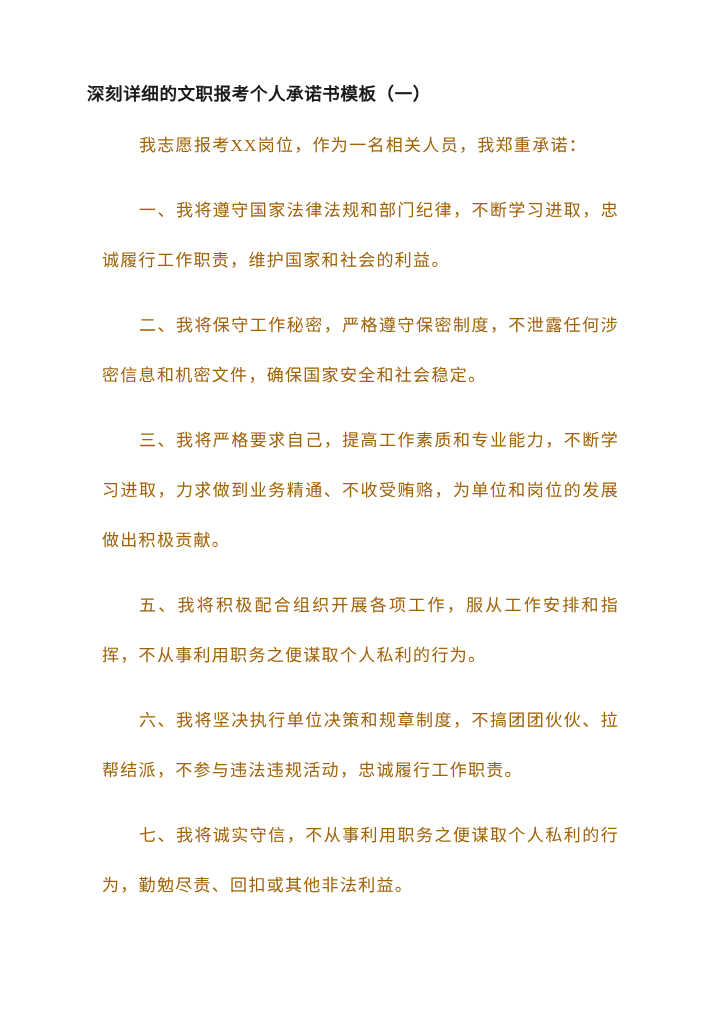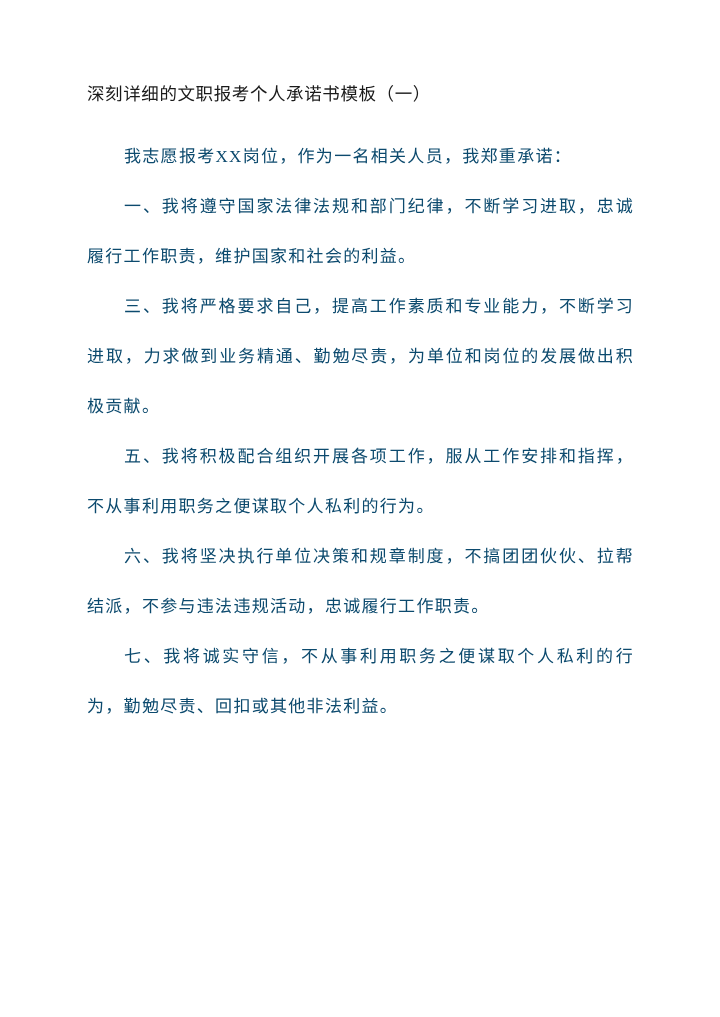--- a/index.html
+++ b/index.html
@@ -14,52 +14,53 @@
     font-family: "Liberation Serif", "DejaVu Serif", serif;
   }
   .page {
     box-sizing: border-box;
     width: 720px;
     height: 1017px;
     padding: 82px 86px 0 87px;
     background: #ffffff;
   }
   .doc-title {
-    margin: 0 0 26px 0;
+    margin: 0 0 14px 0;
     font-size: 17.5px;
-    font-weight: normal;
+    font-weight: bold;
     line-height: 24px;
     letter-spacing: 0.6px;
     color: #1a1a1a;
     white-space: nowrap;
   }
   .para {
-    margin: 0;
+    margin: 15px;
     font-size: 17px;
     font-weight: normal;
-    color: #0c4a6e;
+    color: #a16207;
     line-height: 50px;
     letter-spacing: 1.3px;
     text-align: justify;
     text-indent: 37px;
     word-break: break-all;
   }
 </style>
 </head>
 <body>
 
 <div class="page">
   <h1 class="doc-title">深刻详细的文职报考个人承诺书模板（一）</h1>
 
   <p class="para">我志愿报考XX岗位，作为一名相关人员，我郑重承诺：</p>
 
   <p class="para">一、我将遵守国家法律法规和部门纪律，不断学习进取，忠诚履行工作职责，维护国家和社会的利益。</p>
 
+  <p class="para">二、我将保守工作秘密，严格遵守保密制度，不泄露任何涉密信息和机密文件，确保国家安全和社会稳定。</p>
 
-  <p class="para">三、我将严格要求自己，提高工作素质和专业能力，不断学习进取，力求做到业务精通、勤勉尽责，为单位和岗位的发展做出积极贡献。</p>
+  <p class="para">三、我将严格要求自己，提高工作素质和专业能力，不断学习进取，力求做到业务精通、不收受贿赂，为单位和岗位的发展做出积极贡献。</p>
 
 
   <p class="para">五、我将积极配合组织开展各项工作，服从工作安排和指挥，不从事利用职务之便谋取个人私利的行为。</p>
 
   <p class="para">六、我将坚决执行单位决策和规章制度，不搞团团伙伙、拉帮结派，不参与违法违规活动，忠诚履行工作职责。</p>
 
   <p class="para">七、我将诚实守信，不从事利用职务之便谋取个人私利的行为，勤勉尽责、回扣或其他非法利益。</p>
 </div>
 
 </body></html>

